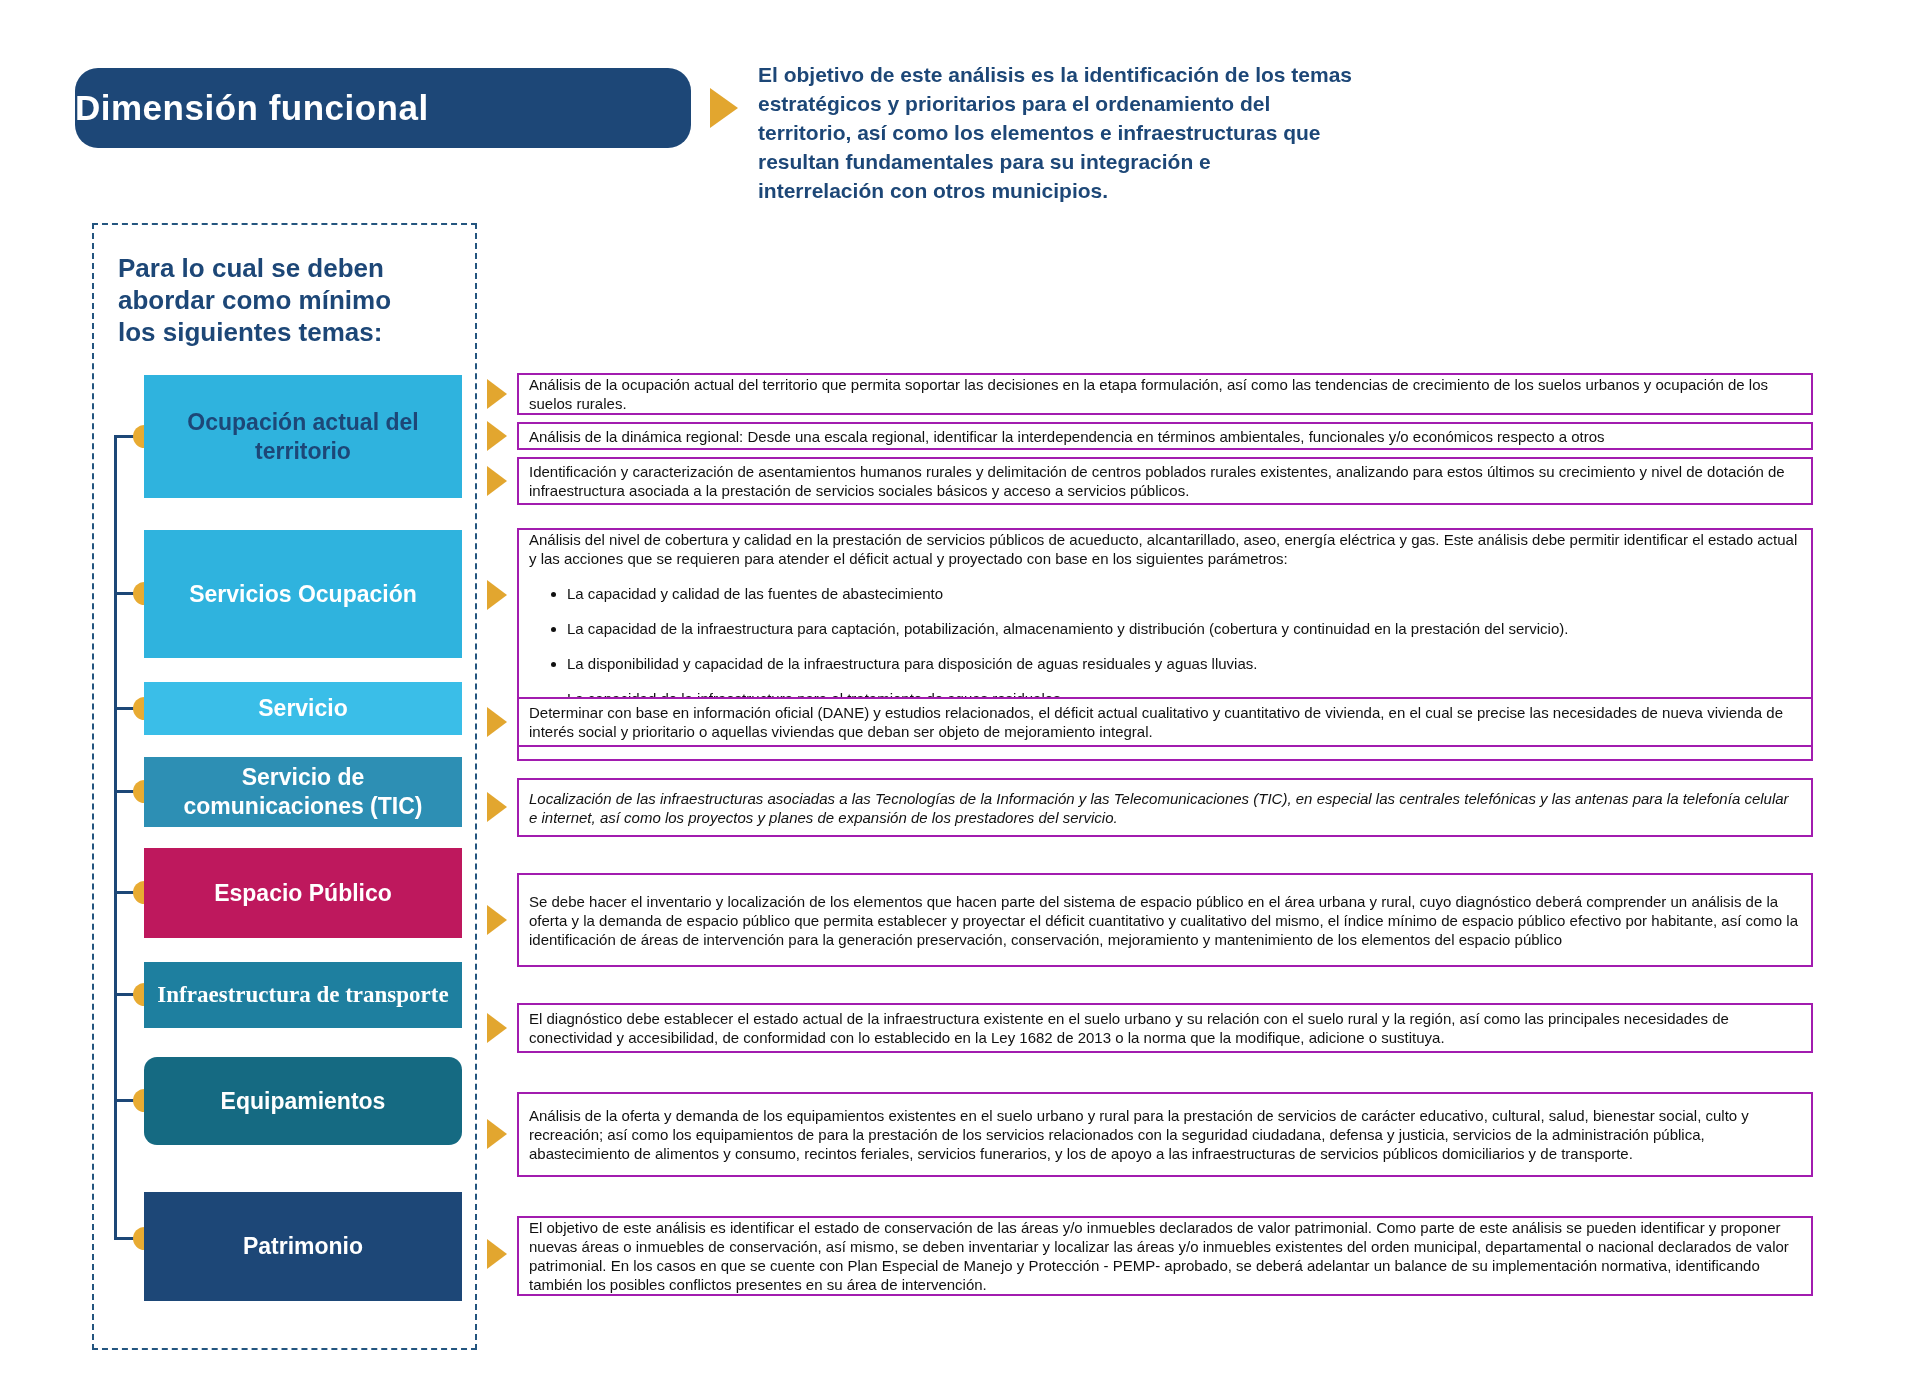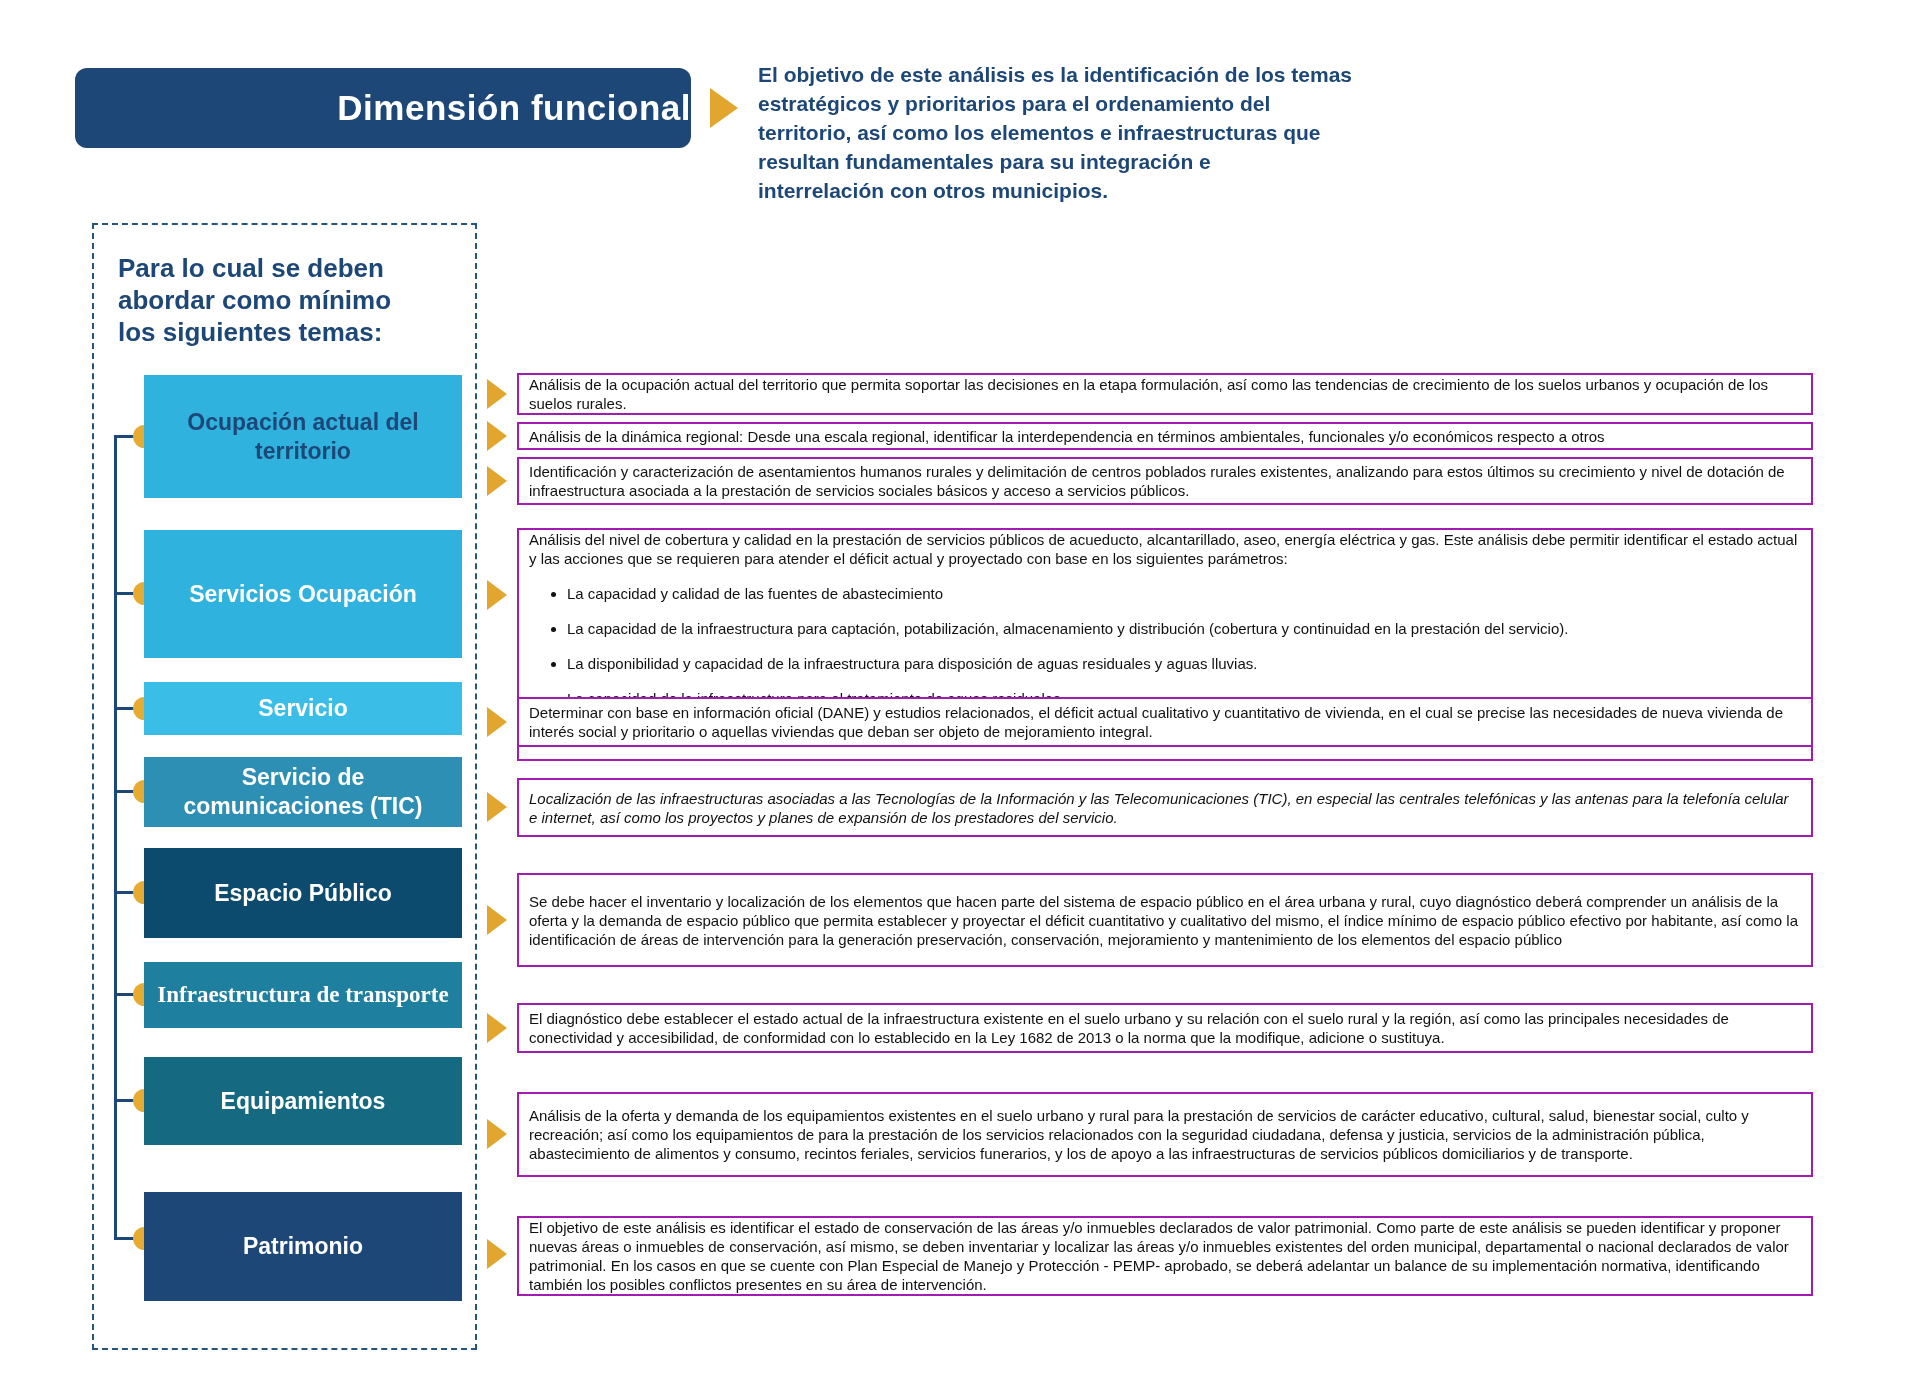--- a/index.html
+++ b/index.html
@@ -4,22 +4,22 @@
 <title>Dimensión funcional</title>
 <style>
   html,body{margin:0;padding:0;background:#ffffff;}
   .canvas{
     position:relative;width:1920px;height:1383px;background:#ffffff;
     font-family:"Liberation Sans", sans-serif;overflow:hidden;
   }
   
   .title-box{
     position:absolute;left:75px;top:68px;width:616px;height:80px;
-    background:#1d4777;border-radius:12px;
-    display:flex;align-items:center;justify-content:flex-end;
+    background:#1d4777;border-radius:23px;
+    display:flex;align-items:center;justify-content:flex-start;
     color:#ffffff;font-size:35px;font-weight:700;letter-spacing:.5px;
   }
   .intro{
     position:absolute;left:758px;top:60px;width:720px;
     color:#1d4777;font-size:21px;line-height:29px;font-weight:600;
     white-space:pre-line;
   }
   
   .arr{position:absolute;width:0;height:0;border-style:solid;border-color:transparent;
        border-left-color:#e2a62f;border-right-width:0;}
@@ -49,23 +49,23 @@
   
   .cat{
     position:absolute;left:144px;width:318px;box-sizing:border-box;padding:0 10px;
     display:flex;align-items:center;justify-content:center;text-align:center;
     color:#ffffff;font-size:23px;font-weight:700;line-height:1.25;
   }
   .cat-1{top:375px;height:123px;background:#2fb3de;color:#1d4777;}
   .cat-2{top:530px;height:128px;background:#2fb3de;}
   .cat-3{top:682px;height:53px;background:#3abee8;}
   .cat-4{top:757px;height:70px;background:#2d8fb4;}
-  .cat-5{top:848px;height:90px;background:#0c4a6e;}
+  .cat-5{top:848px;height:90px;background:#be185d;}
   .cat-6{top:962px;height:66px;background:#1e7f9f;font-family:Liberation Serif, serif;}
-  .cat-7{top:1057px;height:88px;background:#156a82;}
+  .cat-7{top:1057px;height:88px;background:#156a82;border-radius:13px;}
   .cat-8{top:1192px;height:109px;background:#1d4777;}
   
   .tbox{
     position:absolute;left:517px;width:1296px;box-sizing:border-box;
     background:#ffffff;border:2px solid #a21caf;
     color:#111111;font-size:15px;line-height:19px;
     display:flex;flex-direction:column;justify-content:center;
     padding:0 10px;
   }
   .tbox ul{margin:0;padding-left:22px;}

